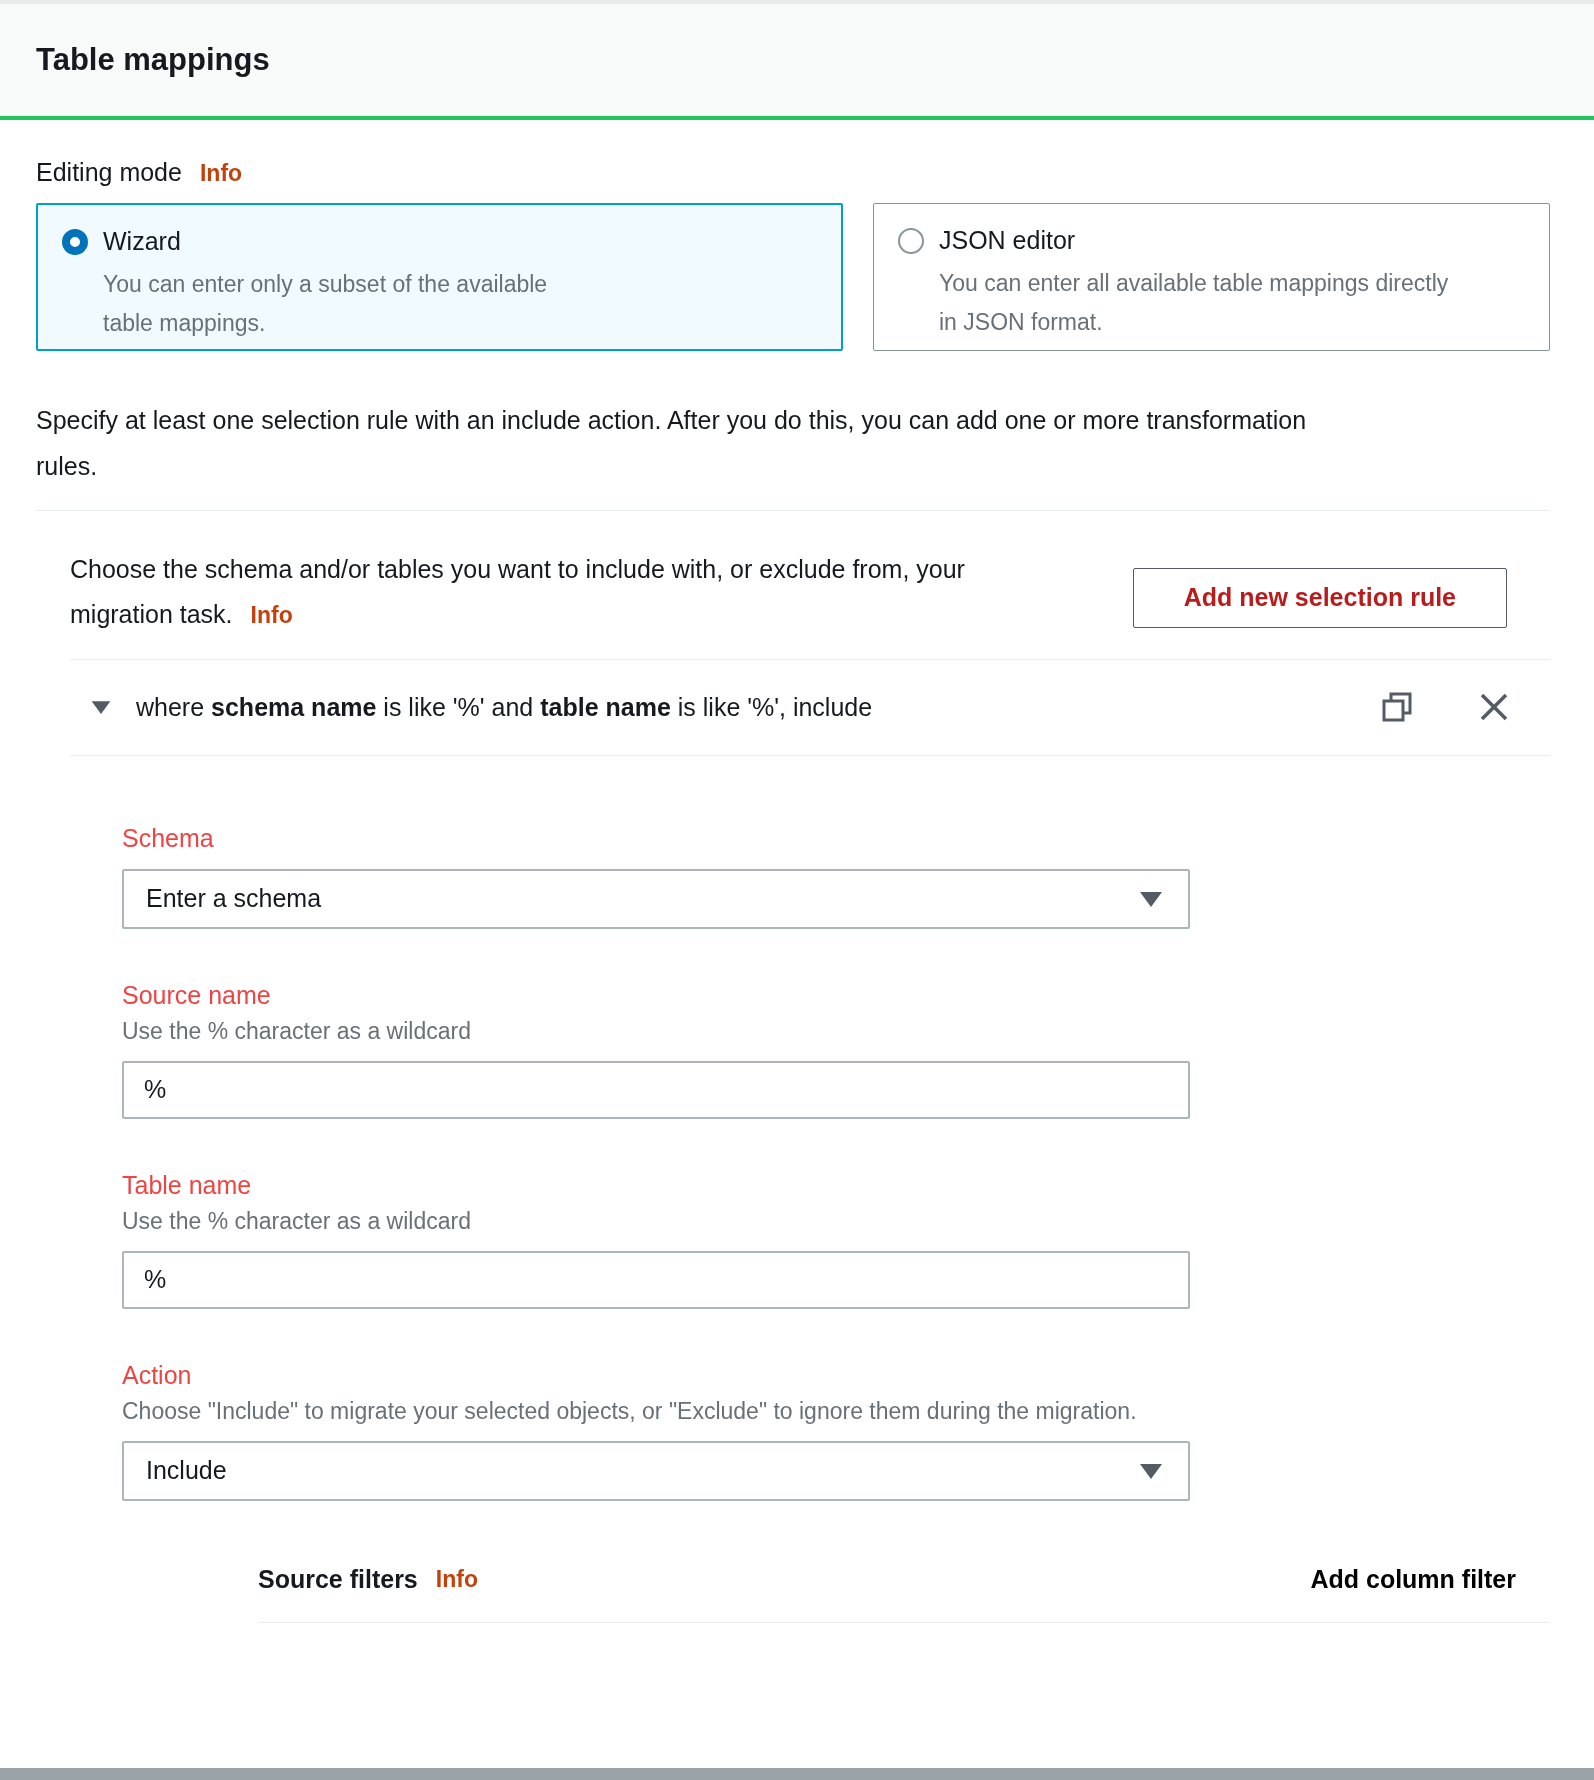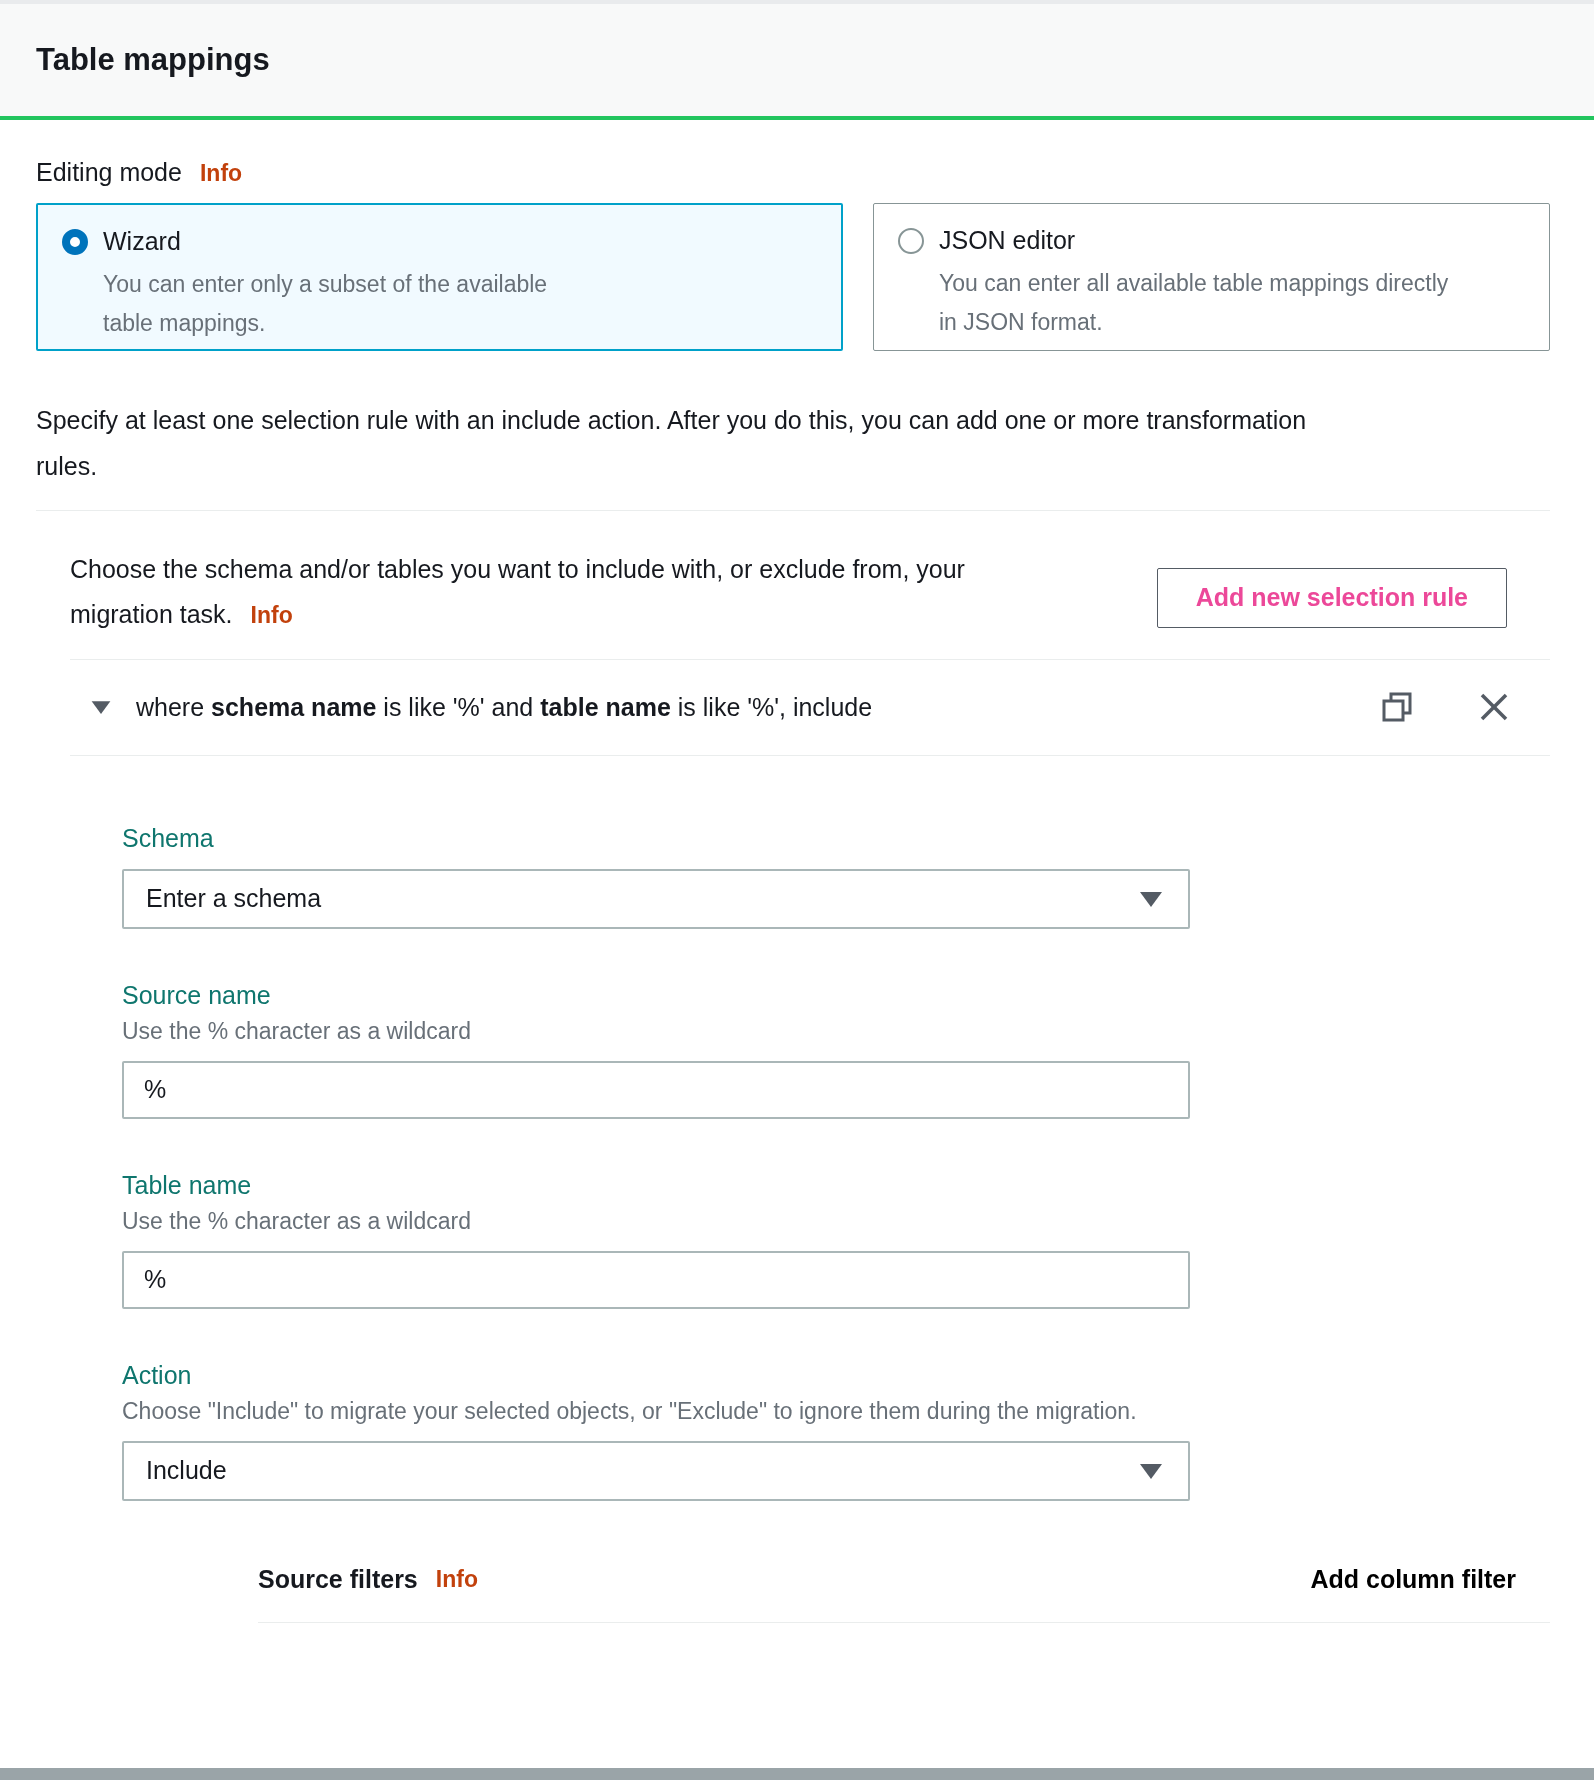--- a/index.html
+++ b/index.html
@@ -58,41 +58,41 @@
     margin-left:22px; font-size:25px; font-weight:700; color:#545b64;
   }
   .divider { height:1px; background:#eaeded; }
   .divider.full { margin-top:20px; }
 
   
   .rules-desc-row { position:relative; margin-top:36px; min-height:112px; }
   .rules-desc { margin-left:34px; font-size:25px; line-height:1.8; max-width:990px; color:#16191f; }
   .add-rule-btn {
     position:absolute; top:21px; right:43px;
-    height:60px; padding:0 38px;
+    height:60px; padding:0 50px;
     background:#ffffff; border:1px solid #545b64; border-radius:2px;
     font-family:"Liberation Sans", sans-serif;
-    font-size:25px; font-weight:700; color:#ec4899; cursor:pointer;
+    font-size:25px; font-weight:700; color:#b91c1c; cursor:pointer;
   }
   .rule-divider { height:1px; background:#eaeded; margin-left:34px; }
 
   .rule-summary-row {
     height:95px; display:flex; align-items:center;
     padding-left:54px; margin-right:0;
   }
   .rule-summary-row .tri-down { transform:scale(0.85); }
   .rule-summary-text { margin-left:24px; font-size:25px; color:#16191f; }
   .rule-summary-text b { font-weight:700; }
   .rule-icons { margin-left:auto; display:flex; align-items:center; padding-right:40px; }
   .icon-btn { cursor:pointer; display:inline-flex; }
   .icon-btn + .icon-btn { margin-left:64px; }
 
   
   .rule-form { padding-left:86px; }
-  .field-label { font-size:25px; color:#0f766e; }
+  .field-label { font-size:25px; color:#ef4444; }
   .field-helper { font-size:23px; color:#687078; margin-top:8px; }
   .control {
     width:1068px; height:60px;
     border:2px solid #aab7b8; border-radius:2px; background:#ffffff;
     display:flex; align-items:center; padding:0 22px;
     font-size:25px; color:#16191f; position:relative; cursor:pointer;
   }
   .control .sel-caret {
     position:absolute; right:26px; top:50%; margin-top:-7px;
     width:0; height:0;

